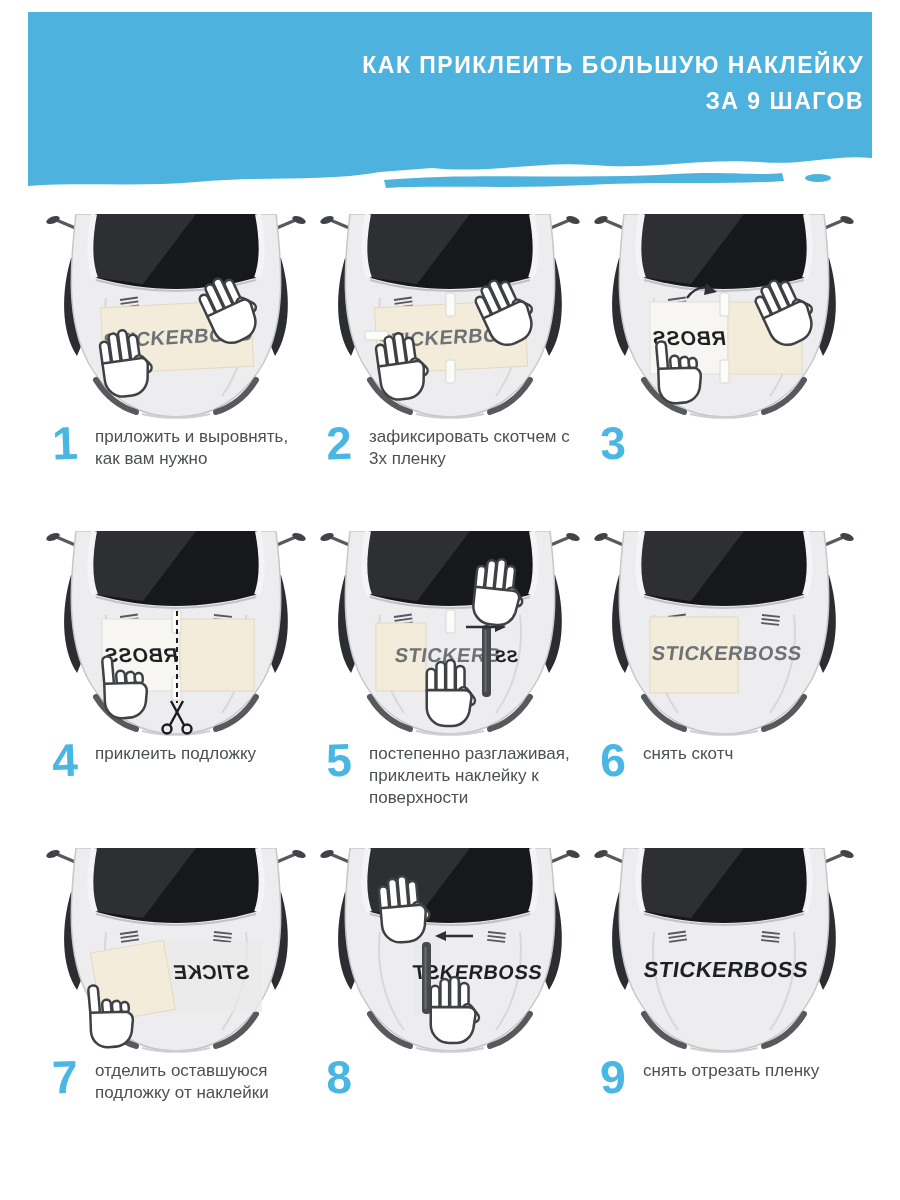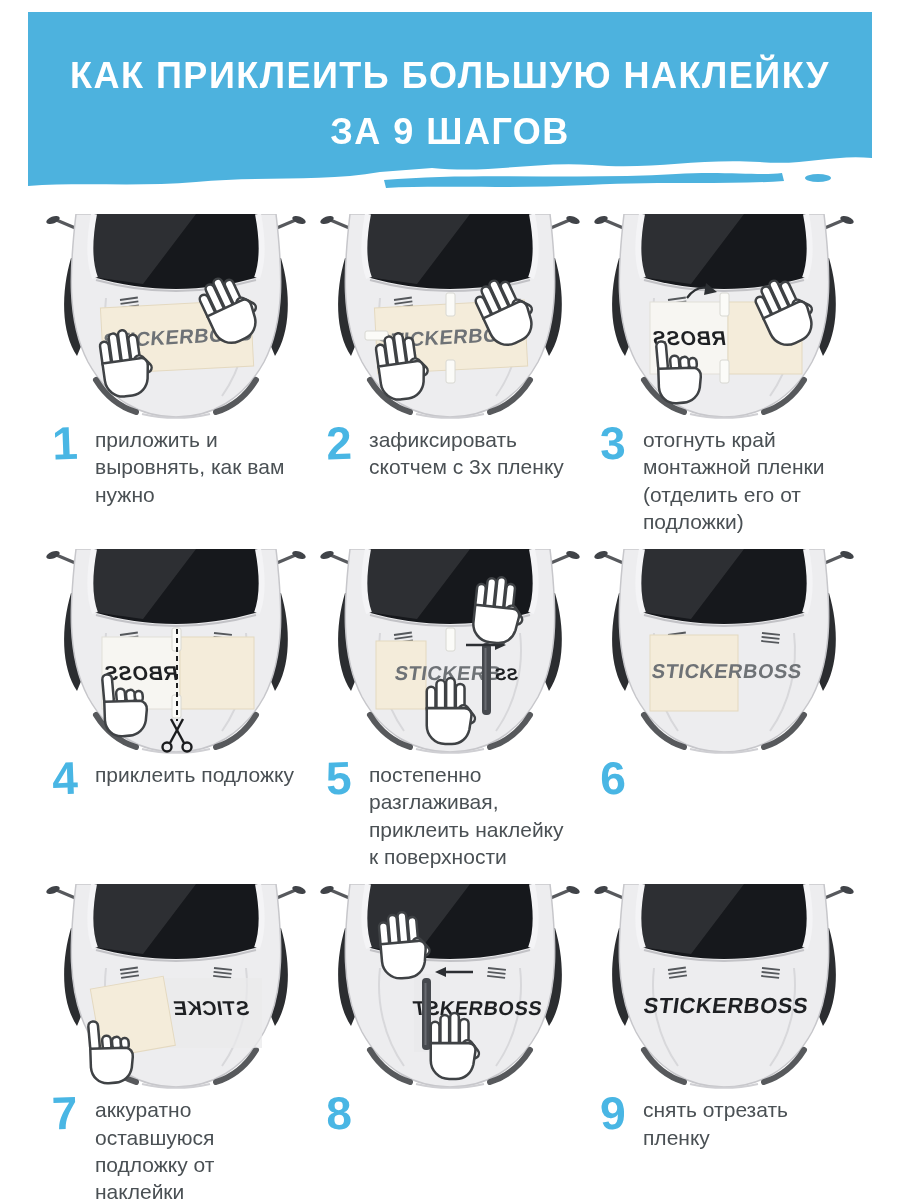--- a/index.html
+++ b/index.html
@@ -10,37 +10,37 @@
   }
   *{box-sizing:border-box}
   html,body{margin:0;padding:0}
   body{
     width:900px;height:1200px;background:#ffffff;overflow:hidden;
     font-family:"Liberation Sans",sans-serif;
   }
   .banner{position:relative;margin:12px 28px 0;height:184px}
   .banner svg{position:absolute;inset:0;width:100%;height:100%}
   .banner h1{
-    position:relative;z-index:1;margin:8px;padding-top:36px;text-align:center;
-    color:var(--banner-text);font-size:36px;font-weight:800;
+    position:relative;z-index:1;margin:8px;padding-top:36px;text-align:right;
+    color:var(--banner-text);font-size:23px;font-weight:800;
     letter-spacing:1.5px;line-height:1.55;
   }
   .grid{
     margin:18px 46px 0;display:grid;grid-template-columns:repeat(3,1fr);
     column-gap:14px;row-gap:14px;
   }
   .step{display:flex;flex-direction:column}
   .car{margin:0}
   .car svg{display:block;width:100%;height:auto}
   .cap{display:flex;gap:11px;padding:4px 2px 0;min-height:98px}
   .num{
     flex:0 0 36px;font-size:46px;font-weight:800;color:var(--accent);
     line-height:.9;transform:rotate(-2deg);text-align:center;
   }
-  .cap p{margin:3px 0 0;font-size:21px;line-height:1.3;color:var(--caption);max-width:205px}
+  .cap p{margin:3px 0 0;font-size:17px;line-height:1.3;color:var(--caption);max-width:205px}
 </style>
 </head>
 <body>
 
 <div>
 
   <header class="banner">
     <svg viewBox="0 0 844 184" preserveAspectRatio="none" aria-hidden="true">
       <path class="banner-fill" d="M0,0 H844 V146 C806,142 776,154 732,150 C668,146 626,158 564,153 C506,149 464,162 404,156 L352,160 C296,170 232,164 168,170 C112,175 52,170 0,174 Z" fill="#4db2de"></path>
       <path class="banner-fill" d="M356,168 C446,160 552,168 648,162 C696,159 732,164 754,161 L756,169 C700,173 640,169 560,173 C478,177 408,173 358,176 Z" fill="#4db2de"></path>
@@ -267,21 +267,20 @@
             <g transform="translate(84,158) rotate(-5)">
               <use href="#hand-point-2" x="-31" y="-36" width="62" height="72"></use>
             </g>
             <g transform="translate(192,98) rotate(-25)">
               <use href="#hand-open-2" x="-31" y="-36" width="62" height="72"></use>
             </g>
           </svg>
         </figure>
       <div class="cap">
         <div class="num">3</div>
-        <p>отогнуть край монтажной пленки (отделить его от подложки)</p>
       </div>
     </section>
     <section class="step">
       <figure class="car">
           <svg viewBox="0 0 260 205" role="img">
             <defs>
     <symbol id="hand-open-3" viewBox="0 0 64 74">
                 <g fill="#ffffff" stroke="#3f4245" stroke-width="2.6" stroke-linejoin="round">
       <rect x="8" y="11" width="9" height="27" rx="4.5"></rect>
                   <rect x="18" y="4" width="9" height="32" rx="4.5"></rect>
@@ -491,20 +490,21 @@
               </g>
     </g>
             <rect x="56" y="86" width="88" height="76" fill="#f4ecda" stroke="#e4d9c0"></rect>
             <g transform="translate(132,129)">
               <text transform="skewX(-8)" font-family="Liberation Sans, DejaVu Sans, sans-serif" font-weight="bold" font-size="20" fill="#6e7276" text-anchor="middle" letter-spacing="0.5">STICKERBOSS</text>
             </g>
           </svg>
         </figure>
       <div class="cap">
         <div class="num">6</div>
+        <p>снять скотч</p>
       </div>
     </section>
     <section class="step">
       <figure class="car">
           <svg viewBox="0 0 260 205" role="img">
             <defs>
     <symbol id="hand-open-6" viewBox="0 0 64 74">
                 <g fill="#ffffff" stroke="#3f4245" stroke-width="2.6" stroke-linejoin="round">
       <rect x="8" y="11" width="9" height="27" rx="4.5"></rect>
                   <rect x="18" y="4" width="9" height="32" rx="4.5"></rect>
@@ -560,21 +560,21 @@
             <g transform="rotate(-10 88 134)">
               <rect x="50" y="98" width="74" height="70" fill="#f4ecda" stroke="#e4d9c0"></rect>
             </g>
             <g transform="translate(64,168) rotate(-5)">
               <use href="#hand-point-6" x="-31" y="-36" width="62" height="72"></use>
             </g>
           </svg>
         </figure>
       <div class="cap">
         <div class="num">7</div>
-        <p>аккуратно оставшуюся подложку от наклейки</p>
+        <p>отделить оставшуюся подложку от наклейки</p>
       </div>
     </section>
     <section class="step">
       <figure class="car">
           <svg viewBox="0 0 260 205" role="img">
             <defs>
     <symbol id="hand-open-7" viewBox="0 0 64 74">
                 <g fill="#ffffff" stroke="#3f4245" stroke-width="2.6" stroke-linejoin="round">
       <rect x="8" y="11" width="9" height="27" rx="4.5"></rect>
                   <rect x="18" y="4" width="9" height="32" rx="4.5"></rect>

